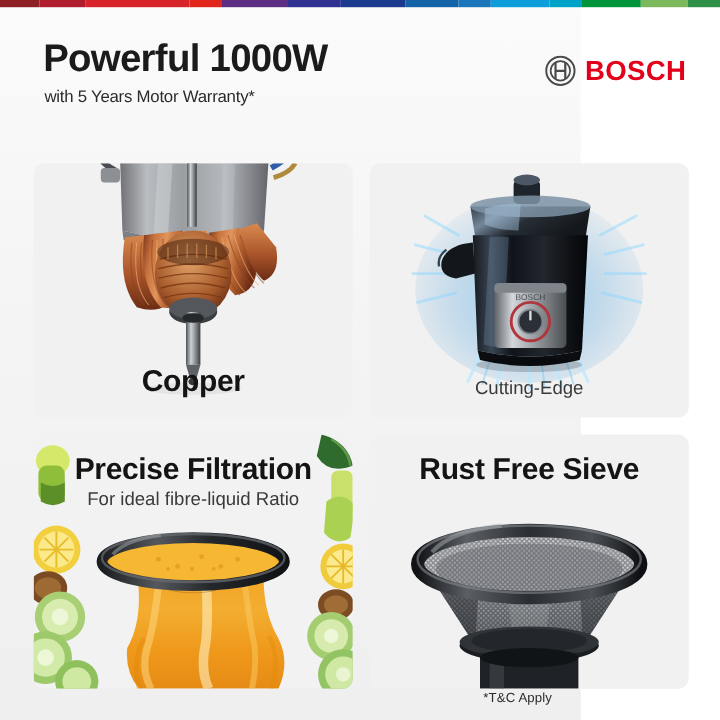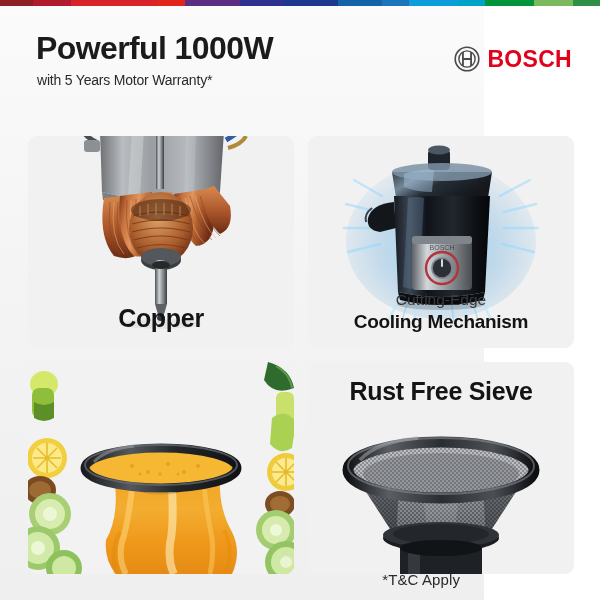--- a/index.html
+++ b/index.html
@@ -114,21 +114,21 @@
     letter-spacing: -0.3px;
   }
   .cap-main.big { font-size: 19px; }
 
   .art { position: absolute; inset: 0; z-index: 1; }
 
   
   .footer-note {
     position: absolute;
     right: 24px; bottom: 12px;
-    font-size: 15px;
+    font-size: 11px;
     color: #2b2b2b;
     letter-spacing: 0.1px;
   }
 </style>
 </head>
 <body>
 
 <div id="page">
 
   <div class="top-bar" id="topbar">
@@ -339,21 +339,20 @@
         <circle cx="134" cy="132" r="10" fill="#2b3036"></circle>
         <circle cx="134" cy="132" r="10" fill="none" stroke="#7e848a" stroke-width="1.6"></circle>
         <path d="M134 124 l0 6" stroke="#d8dce0" stroke-width="2" stroke-linecap="round"></path>
 
         <path d="M90 156 Q133 166 177 156 L175 164 Q133 174 92 164 Z" fill="#0b0d11"></path>
         <ellipse cx="133" cy="168" rx="44" ry="6" fill="#000" opacity="0.18"></ellipse>
       </svg>
 
       <div class="card-caption cap-bottom">
         <div class="cap-sub">Cutting-Edge</div>
-        <div class="cap-main big">Cooling Mechanism</div>
       </div>
     </div>
 
     <div class="card light">
       <svg class="art" viewBox="0 0 266 212">
         <defs>
           <linearGradient id="juiceG" x1="0.5" y1="0" x2="0.5" y2="1">
             <stop offset="0%" stop-color="#f2a21c"></stop>
             <stop offset="35%" stop-color="#f3aa28"></stop>
             <stop offset="70%" stop-color="#ef9411"></stop>
@@ -431,20 +430,24 @@
             <circle cx="112" cy="112" r="1.6" fill="#d98b0d"></circle>
           <circle cx="150" cy="112" r="1.6" fill="#d98b0d"></circle>
             <circle cx="132" cy="112" r="1.8" fill="#d98b0d"></circle>
         </g>
 
         <ellipse cx="133" cy="106" rx="76" ry="20" fill="none" stroke="url(#rimG)" stroke-width="9"></ellipse>
         <ellipse cx="133" cy="103" rx="76" ry="20" fill="none" stroke="#6a6e73" stroke-width="2" opacity="0.7"></ellipse>
         <path d="M66 100 q10 -12 40 -16" stroke="#9aa0a6" stroke-width="3" fill="none" opacity="0.55"></path>
       </svg>
 
+      <div class="card-caption cap-top">
+        <div class="cap-main">Precise Filtration</div>
+        <div class="cap-sub">For ideal fibre-liquid Ratio</div>
+      </div>
     </div>
 
     <div class="card">
       <svg class="art" viewBox="0 0 266 212">
         <defs>
           <linearGradient id="sieveRimG" x1="0" y1="0" x2="1" y2="0">
             <stop offset="0%" stop-color="#111316"></stop>
             <stop offset="22%" stop-color="#5b5f64"></stop>
             <stop offset="50%" stop-color="#2a2d31"></stop>
             <stop offset="78%" stop-color="#4c5055"></stop>

